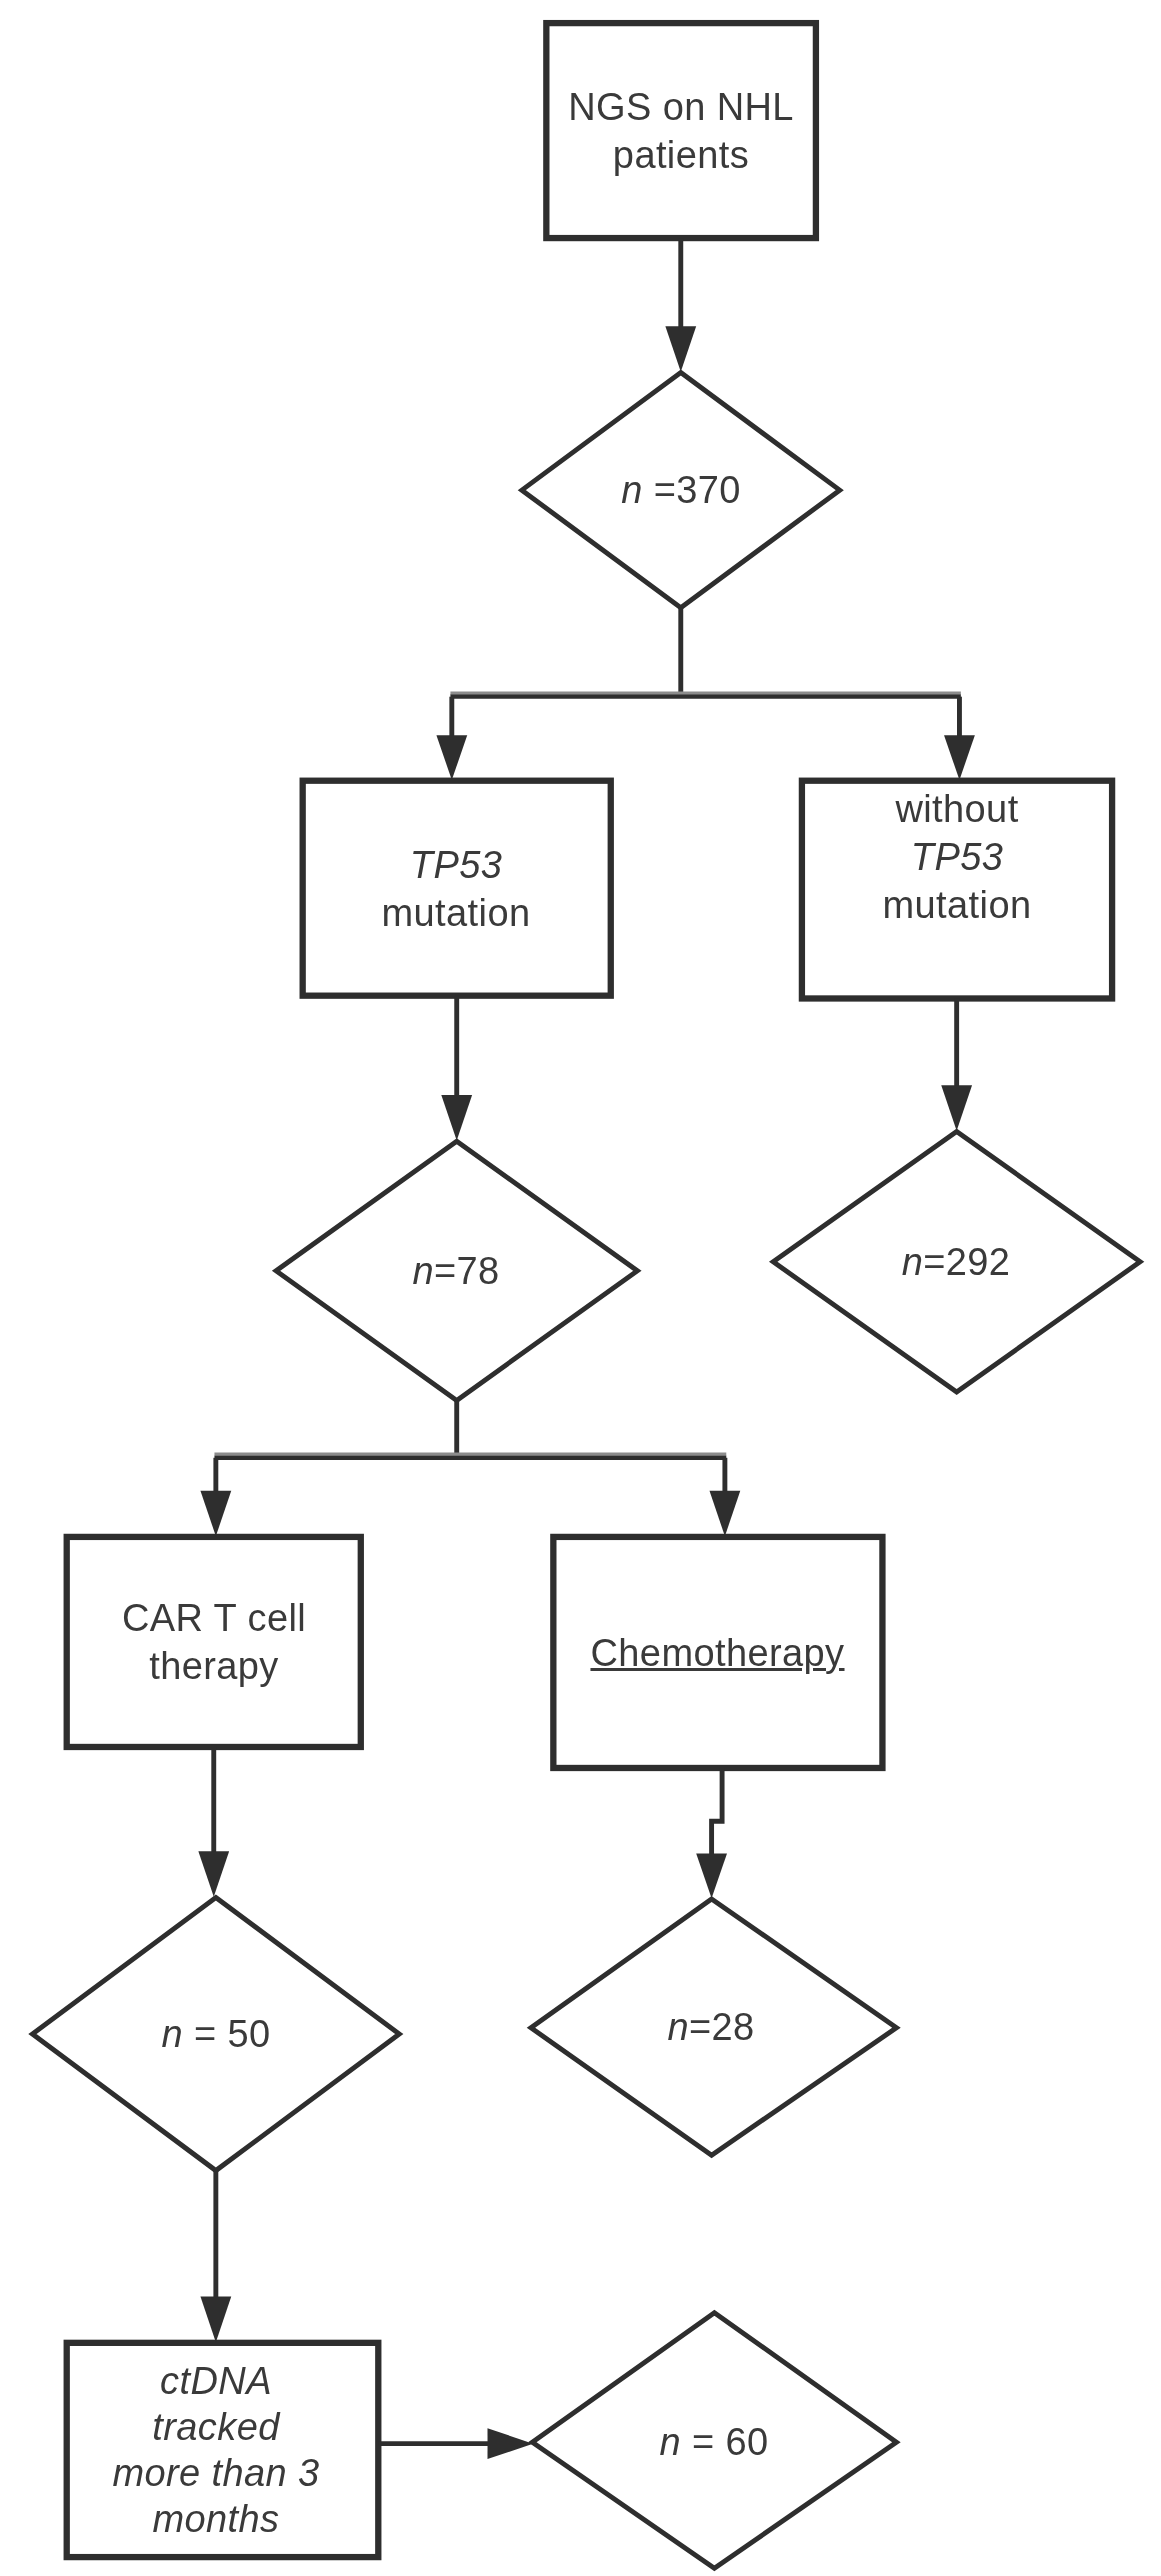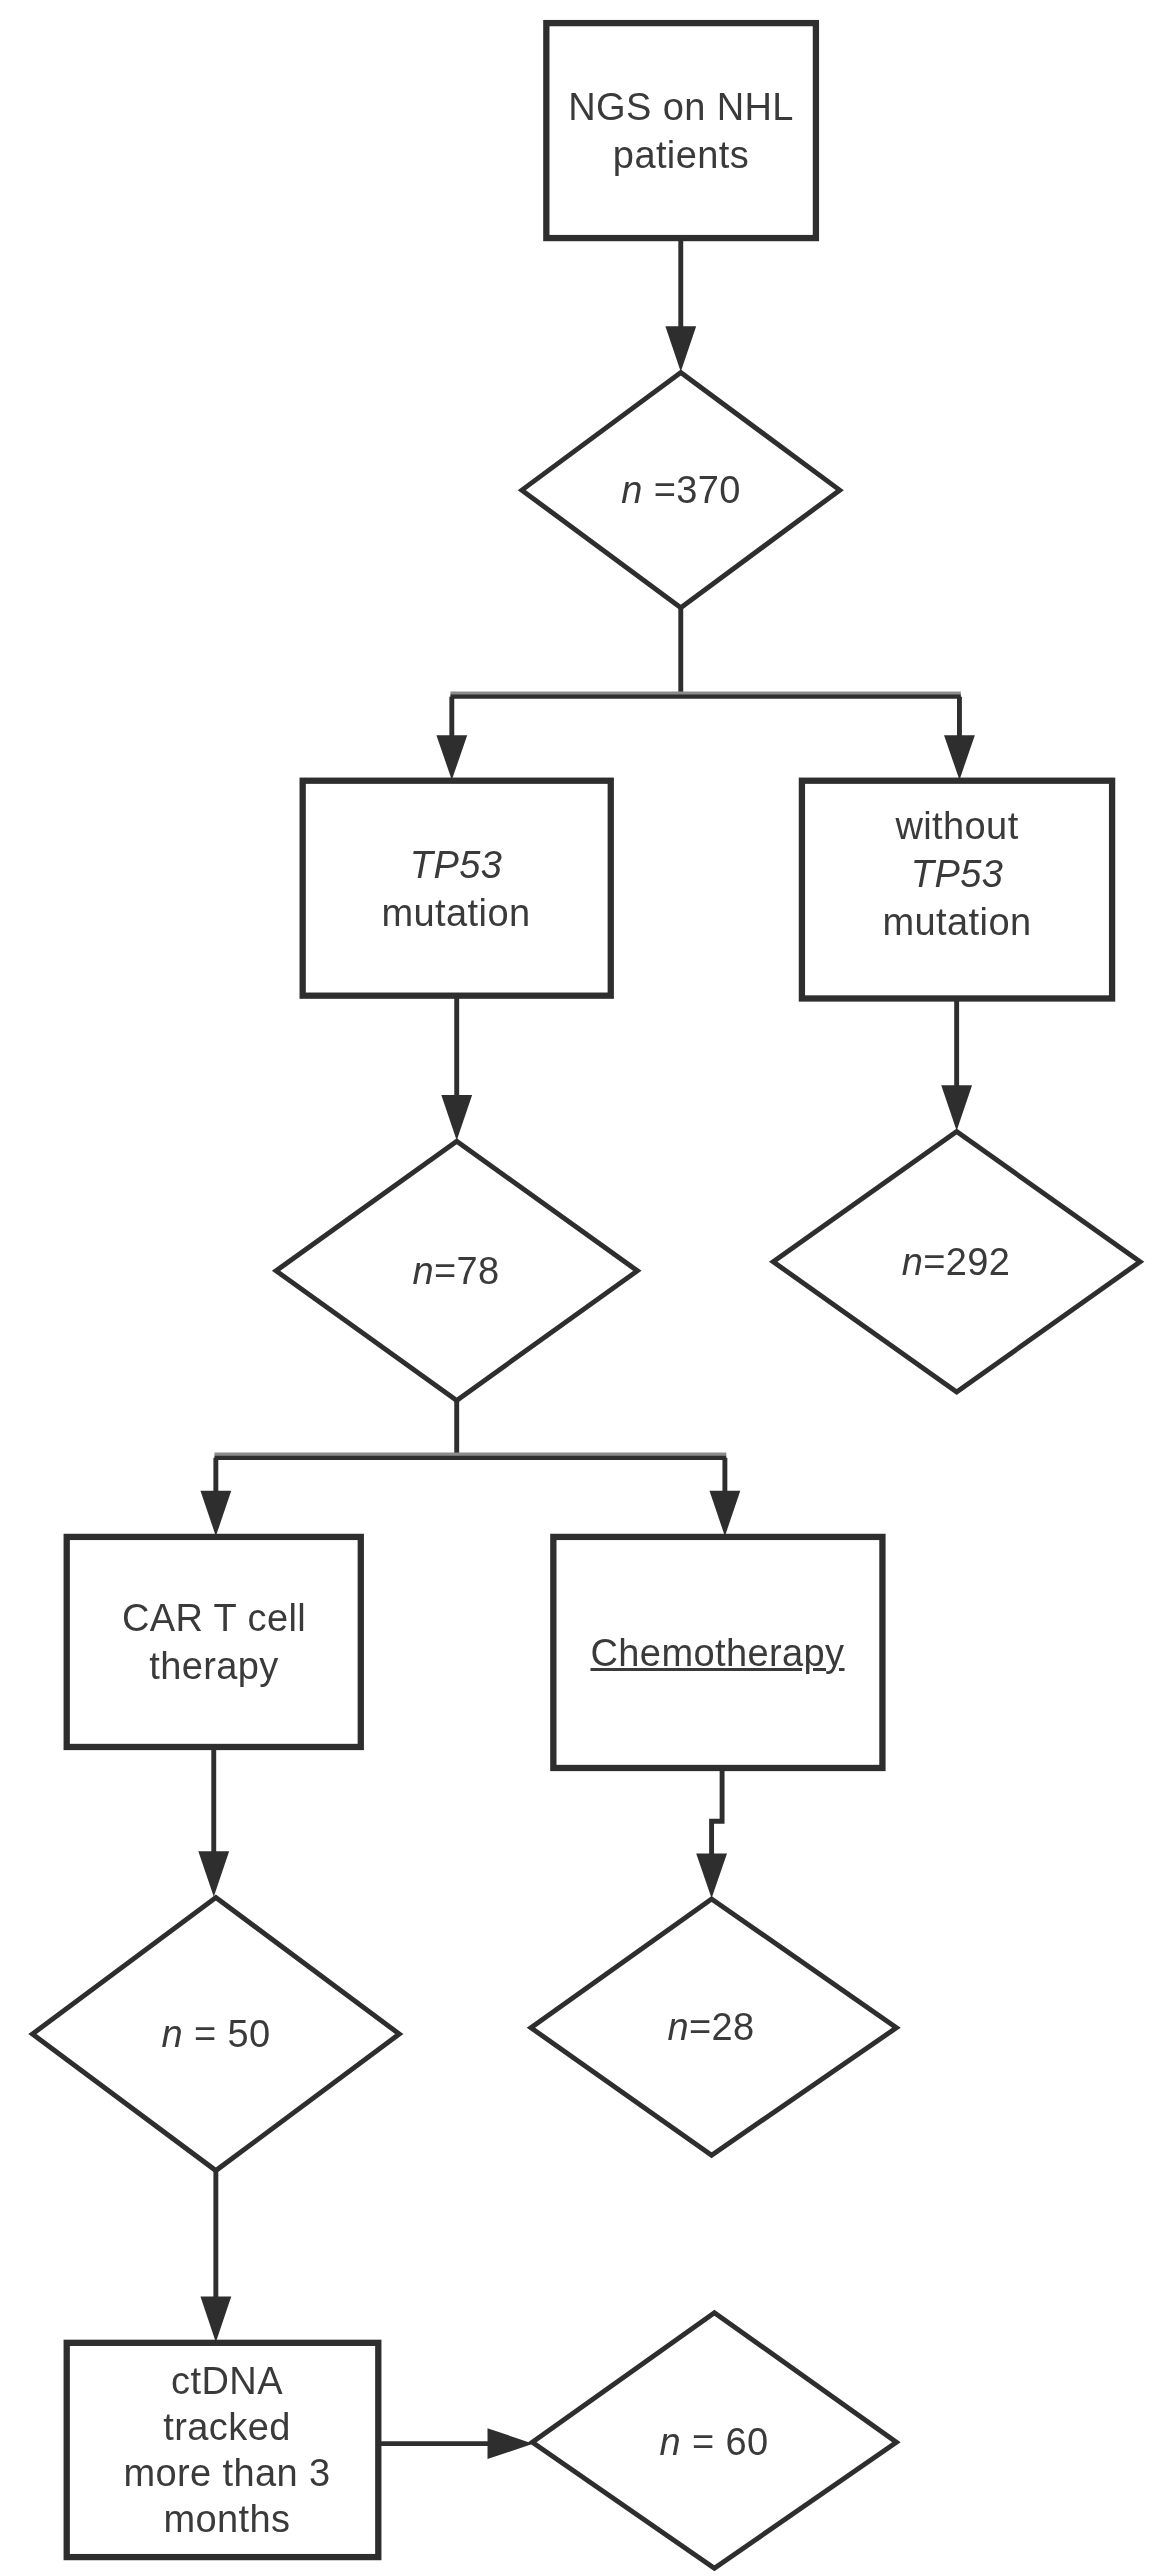--- a/index.html
+++ b/index.html
@@ -107,21 +107,21 @@
   <div class="label diamond-label" style="left:541px;top:455px;width:280px;height:70px;">
     <span class="it">n</span>
       <span> =370</span>
   </div>
 
   <div class="label" style="left:302px;top:781px;width:308px;height:215px;">
     <span class="it">TP53</span>
     <span>mutation</span>
   </div>
 
-  <div class="label" style="left:802px;top:765px;width:310px;height:218px;">
+  <div class="label" style="left:802px;top:748px;width:310px;height:218px;">
     <span>without</span>
     <span class="it">TP53</span>
     <span>mutation</span>
   </div>
 
   <div class="label diamond-label" style="left:316px;top:1236px;width:280px;height:70px;">
     <span class="it">n</span>
       <span>=78</span>
   </div>
 
@@ -142,21 +142,21 @@
   <div class="label diamond-label" style="left:76px;top:1999px;width:280px;height:70px;">
     <span class="it">n</span>
       <span> = 50</span>
   </div>
 
   <div class="label diamond-label" style="left:571px;top:1992px;width:280px;height:70px;">
     <span class="it">n</span>
       <span>=28</span>
   </div>
 
-  <div class="label" style="left:71px;top:2343px;width:312px;height:214px;line-height:46px;">
+  <div class="label" style="left:60px;top:2343px;width:312px;height:214px;line-height:46px;font-style:italic;">
     <span>ctDNA</span>
     <span>tracked</span>
     <span>more than 3</span>
     <span>months</span>
   </div>
 
   <div class="label diamond-label" style="left:574px;top:2407px;width:280px;height:70px;">
     <span class="it">n</span>
       <span> = 60</span>
   </div>

